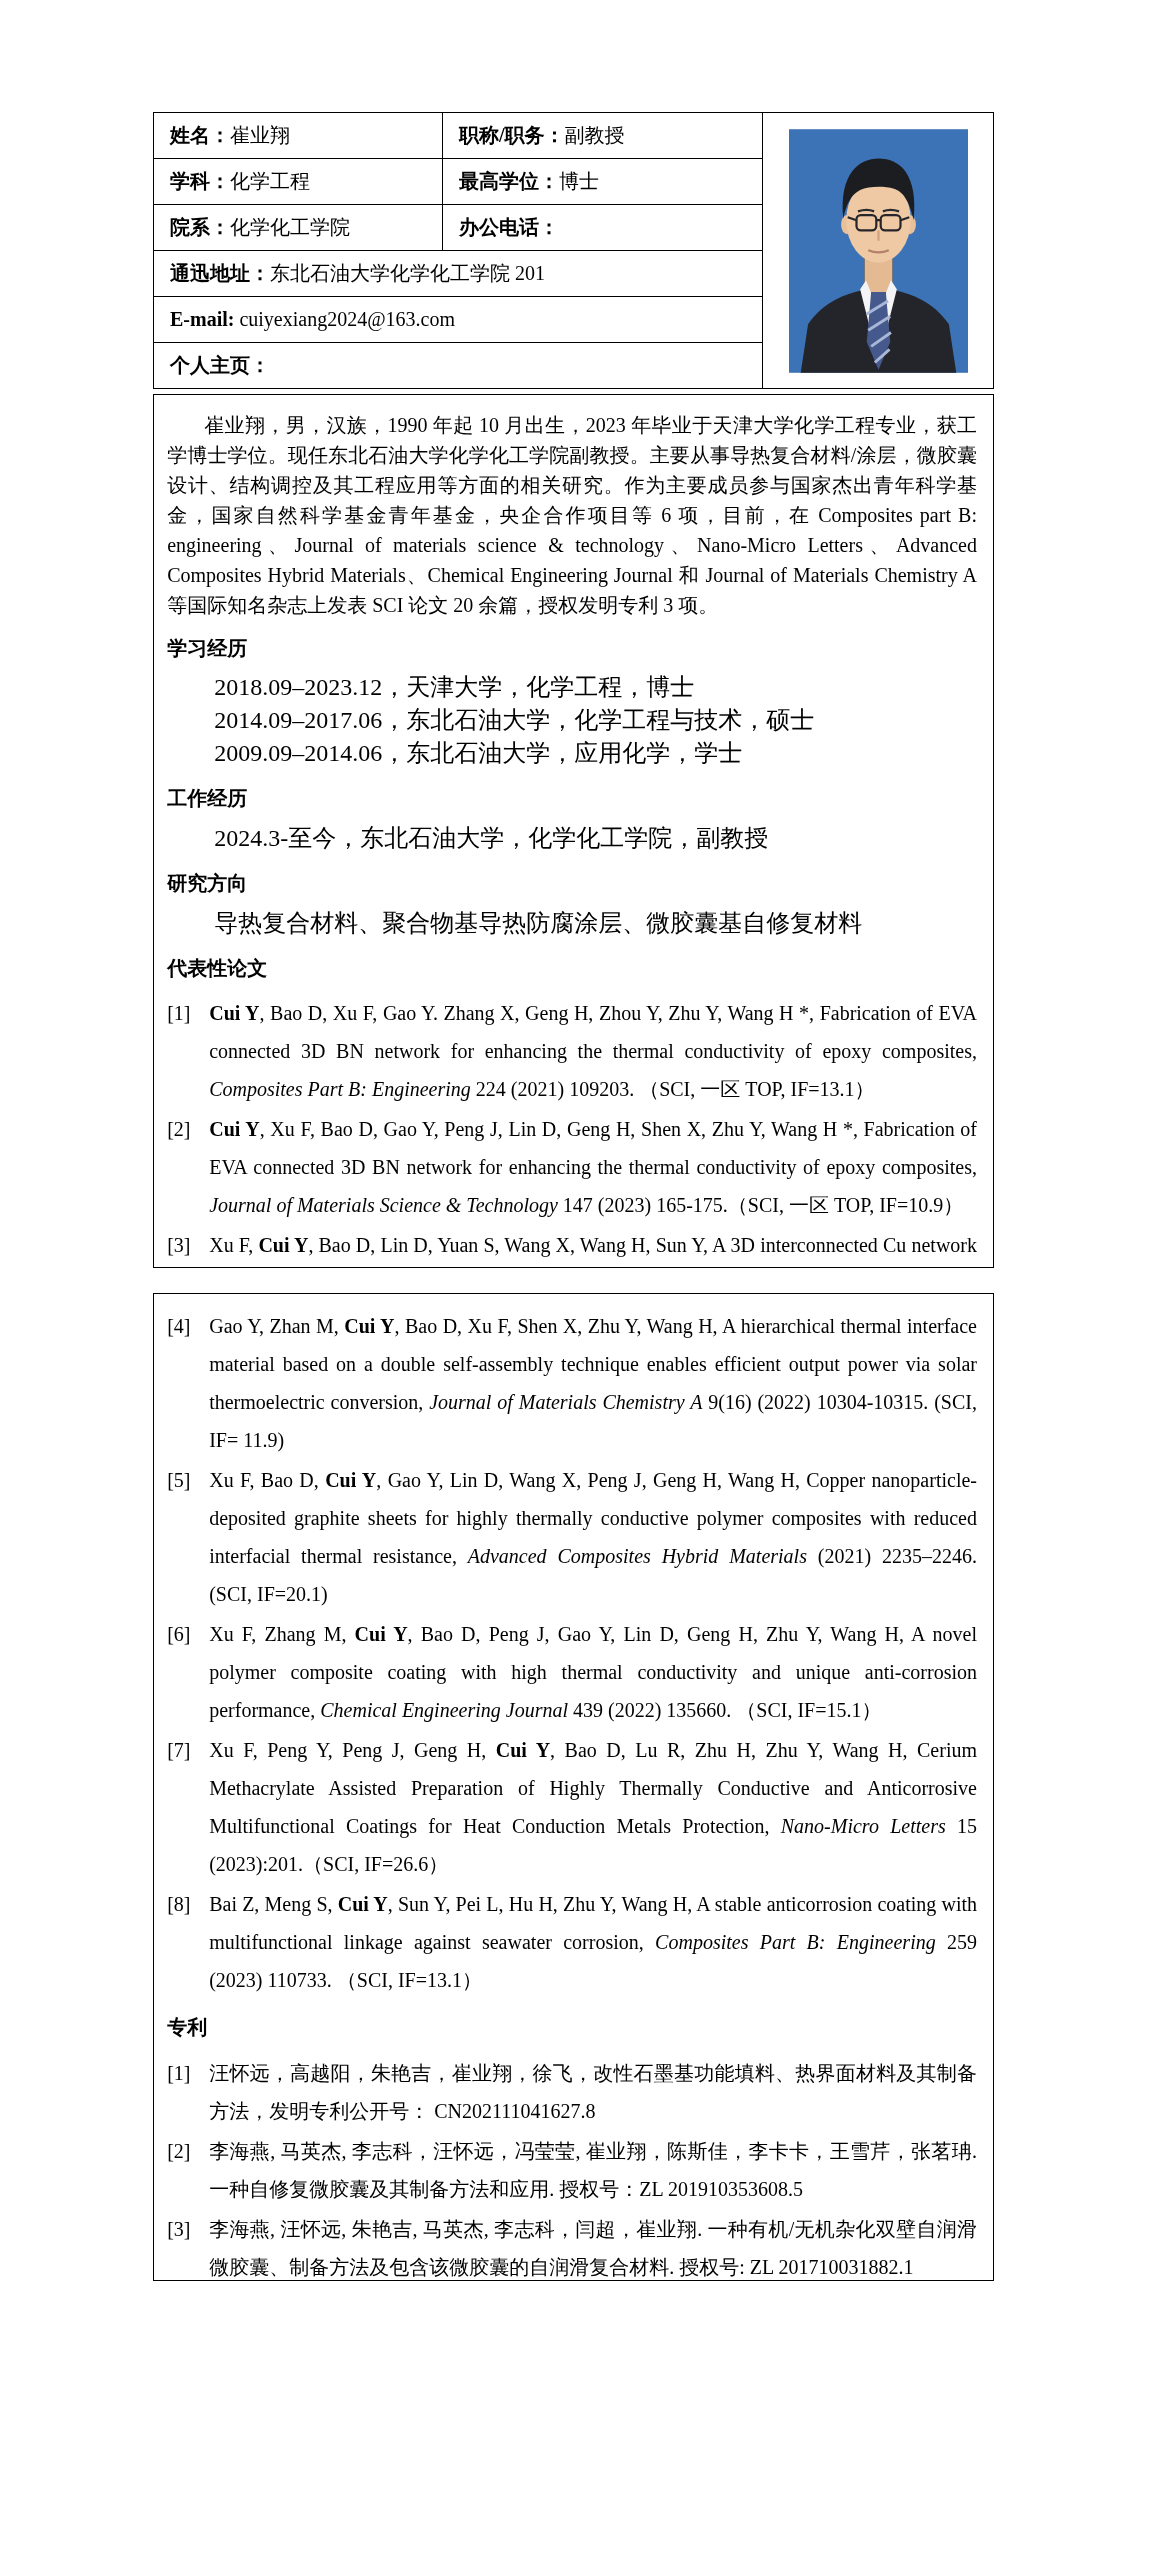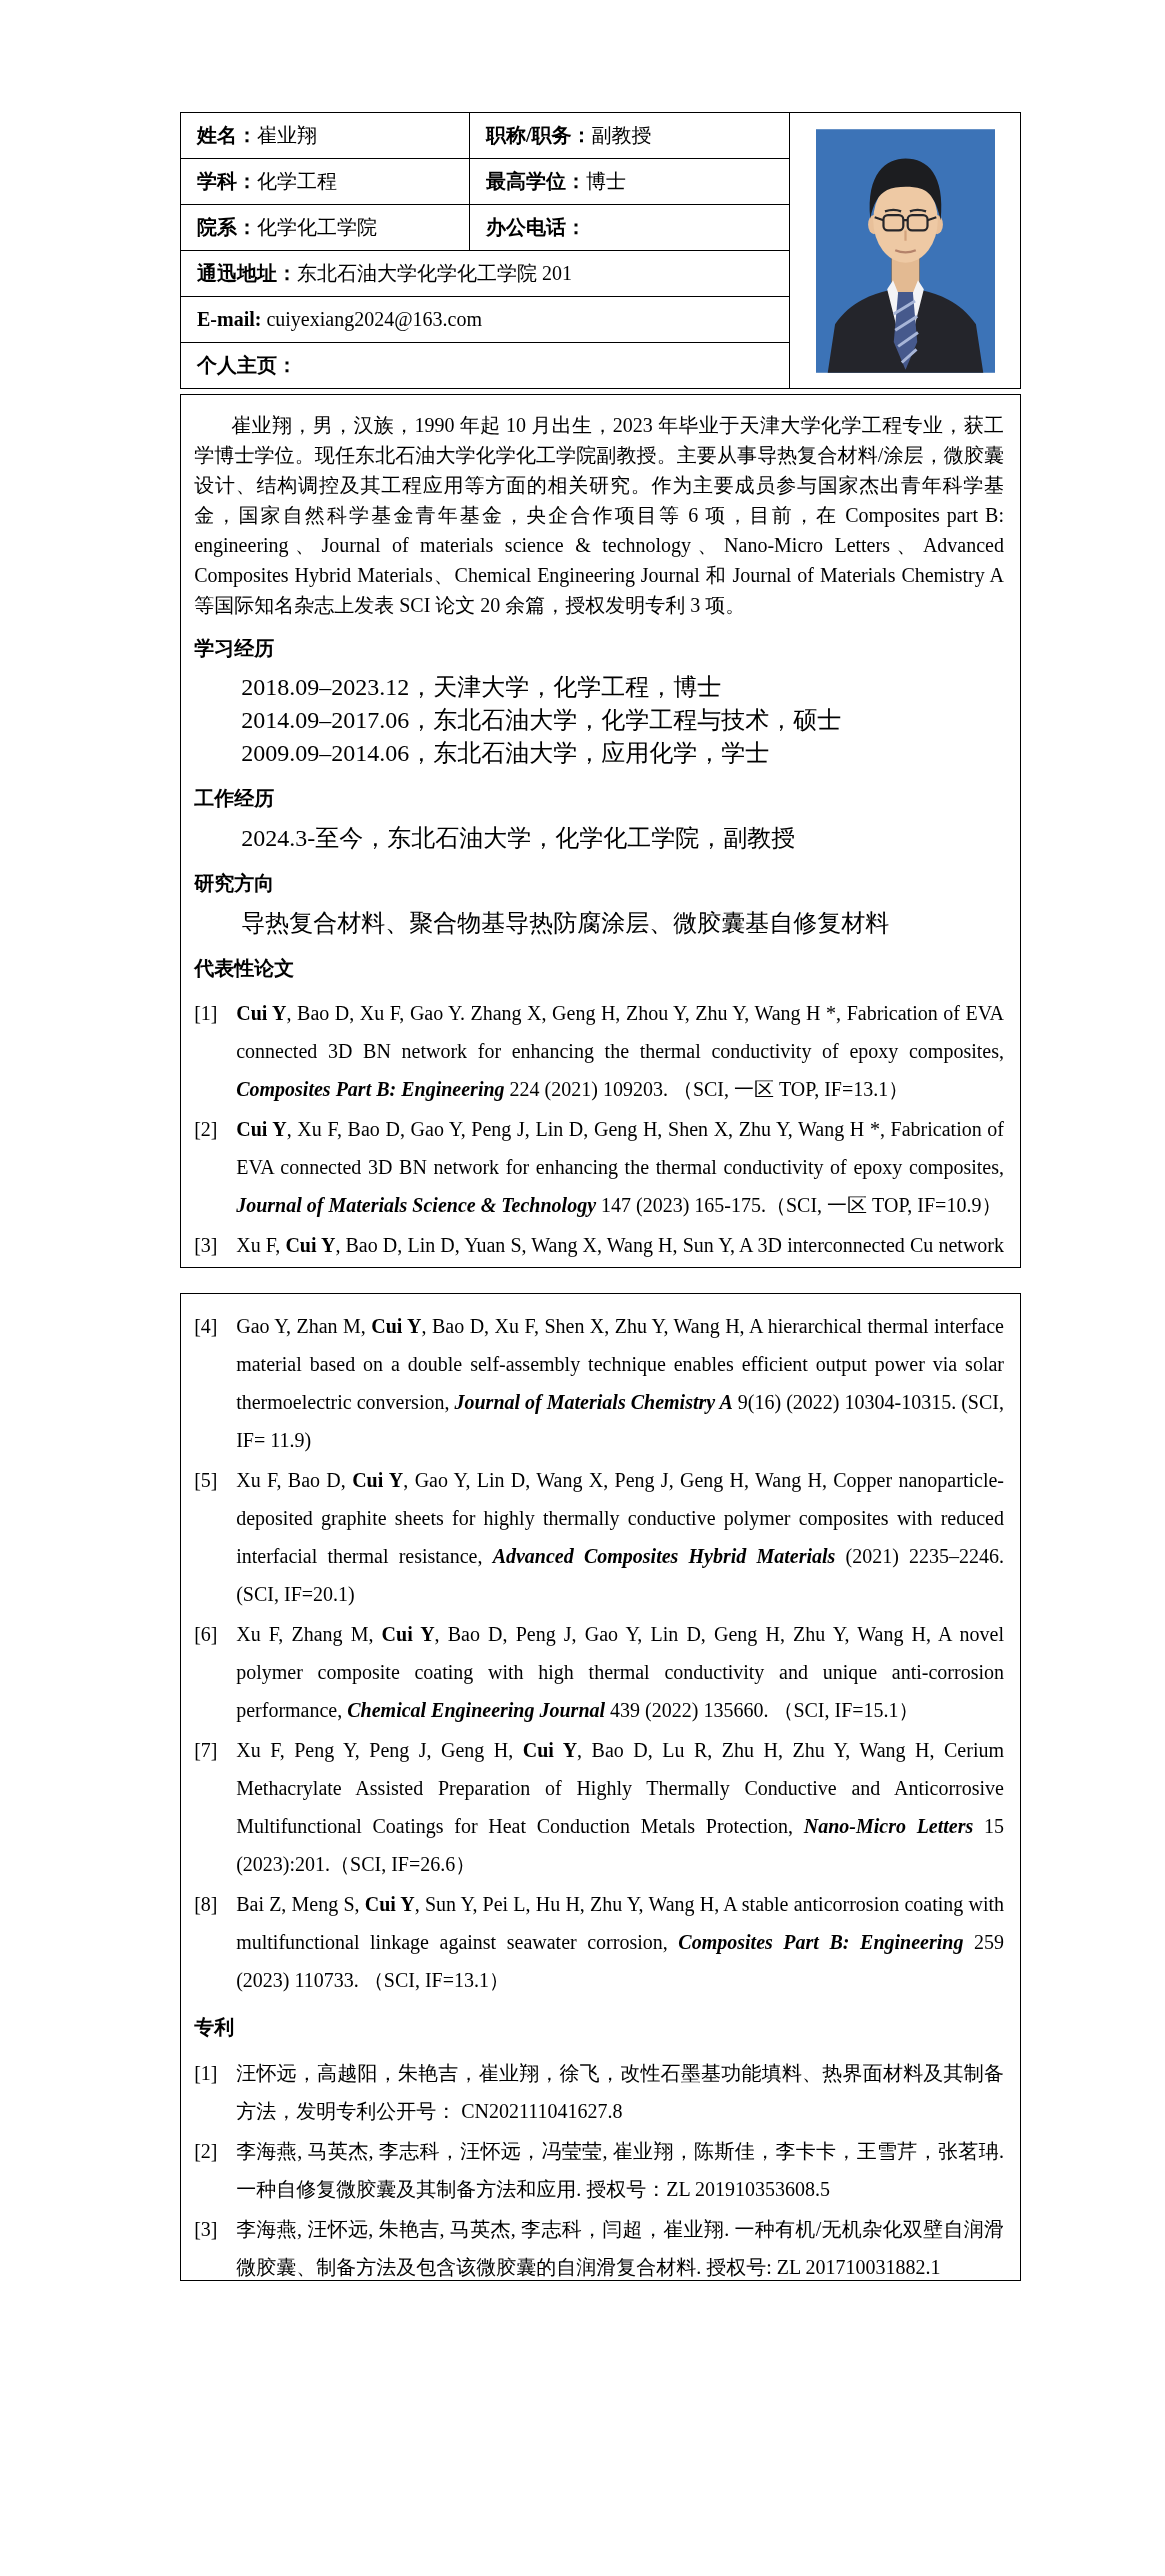--- a/index.html
+++ b/index.html
@@ -3,21 +3,21 @@
 <meta charset="utf-8">
 <title>教师个人简介</title>
 <style>
   * { box-sizing: border-box; }
   html,body { margin:0; padding:0; }
   body {
     width:1165px; height:2576px; position:relative;
     background:#ffffff; color:#000;
     font-family:"Liberation Serif","DejaVu Serif",serif;
   }
-  .doc { position:absolute; left:180px; top:112px; width:841px; }
+  .doc { position:absolute; left:153px; top:112px; width:841px; }
 
   
   .info-table { border-collapse:collapse; width:100%; table-layout:fixed; font-size:20px; }
   .info-table td {
     border:1.5px solid #000; height:46px; vertical-align:middle;
     padding:0 4.4px 0 16px; overflow:hidden; white-space:nowrap;
   }
   .lbl { font-weight:bold; }
   .photo-cell { padding:0 !important; text-align:center; vertical-align:middle; }
   .photo { display:block; margin:0 auto; width:179px; height:244px; }
@@ -34,21 +34,21 @@
   h2.sec { margin:15px 0 0 0; font-size:20px; font-weight:bold; }
 
   .plain-list { margin:9.6px 0 0 0; font-size:24px; line-height:33px; }
   .plain-item { padding-left:47px; white-space:nowrap; }
 
   .ref-list { margin:12.5px 0 0 0; font-size:20px; line-height:38px; }
   .ref-list-top { margin-top:1.5px; }
   .ref-item { position:relative; padding-left:42px; text-align:justify; margin-top:2.2px; }
   .ref-item .num { position:absolute; left:0; top:0; }
   .b { font-weight:bold; }
-  .i { font-style:italic;font-weight:bold; }
+  .i { font-style:italic; }
 </style>
 </head>
 <body>
 
 <div class="doc">
 
   <table class="info-table">
     <colgroup>
         <col style="width:289px">
         <col style="width:320px">

